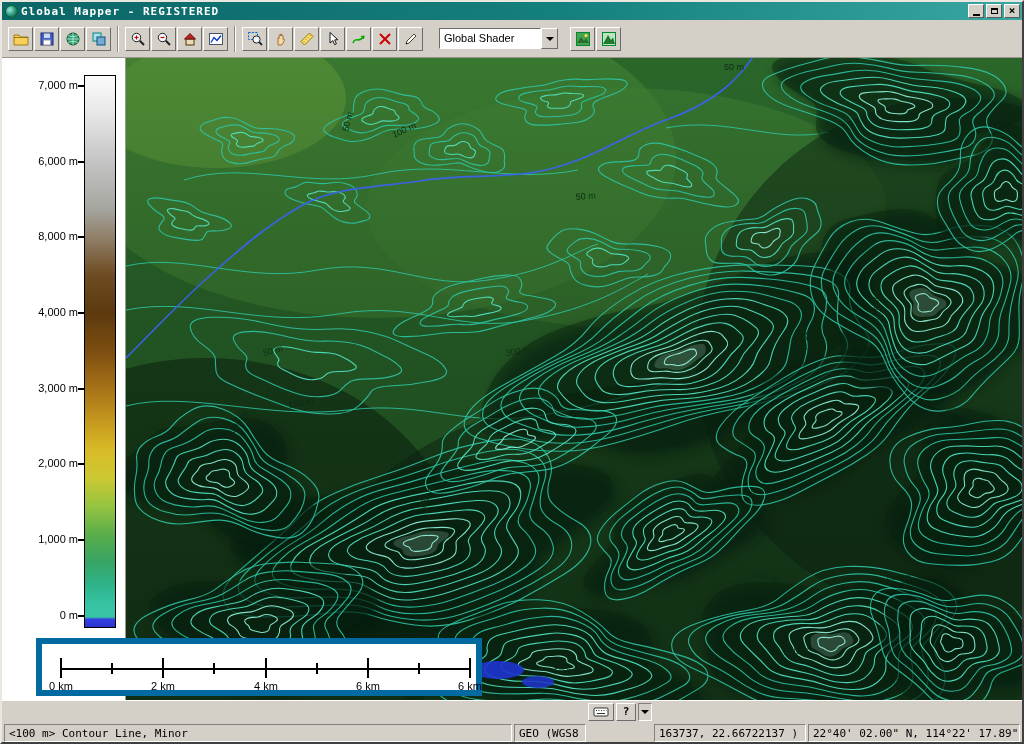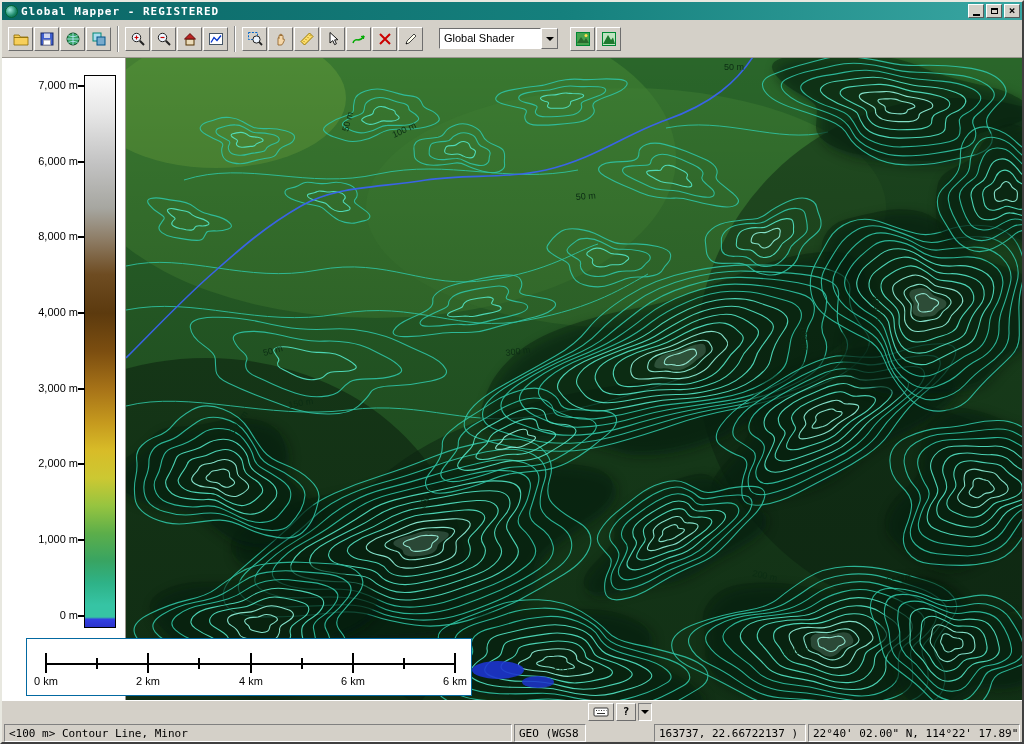--- a/index.html
+++ b/index.html
@@ -51,22 +51,22 @@
             #5c3a0e 43%, #7c4e10 50%, #a87418 57%, #c69a1e 63%, #d8bc28 68%, #ccc832 73%,
             #96c440 78%, #5cae4a 83%, #38a462 88%, #2eb287 92%, #36c4a4 96%, #36c4a4 98.2%,
             #3340e2 98.6%, #2b33cc 100%); }
   .leg-label { position:absolute; left:2px; width:74px; text-align:right;
                font:11px "Liberation Sans", sans-serif; color:#000; }
   .leg-tick { position:absolute; left:76px; width:6px; height:2px; background:#000; }
   .map-wrap { position:absolute; left:124px; top:0; width:964px; height:642px; overflow:hidden; background:#22c55e; }
   #map-svg { display:block; width:896px; height:642px; }
 
   
-  .scalebar { position:absolute; left:24px; bottom:4px; width:446px; height:58px; background:#fff;
-              border:1px solid #0369a1; z-index:5; }
+  .scalebar { position:absolute; left:34px; bottom:4px; width:446px; height:58px; background:#fff;
+              border:6px solid #0369a1; z-index:5; }
   .sb-line { position:absolute; left:18px; top:24px; width:410px; height:0; border-top:2px solid #000; }
   .sb-tick { position:absolute; width:2px; background:#000; }
   .sb-tick.major { top:14px; height:20px; }
   .sb-tick.minor { top:19px; height:11px; }
   .sb-label { position:absolute; top:36px; width:44px; margin-left:-22px; text-align:center;
               font:11px "Liberation Sans", sans-serif; color:#000; }
 
   
   .statusbar { height:22px; display:flex; align-items:center; gap:2px; background:#d4d0c8;
                border-top:1px solid #ffffff; padding:0 2px; }

